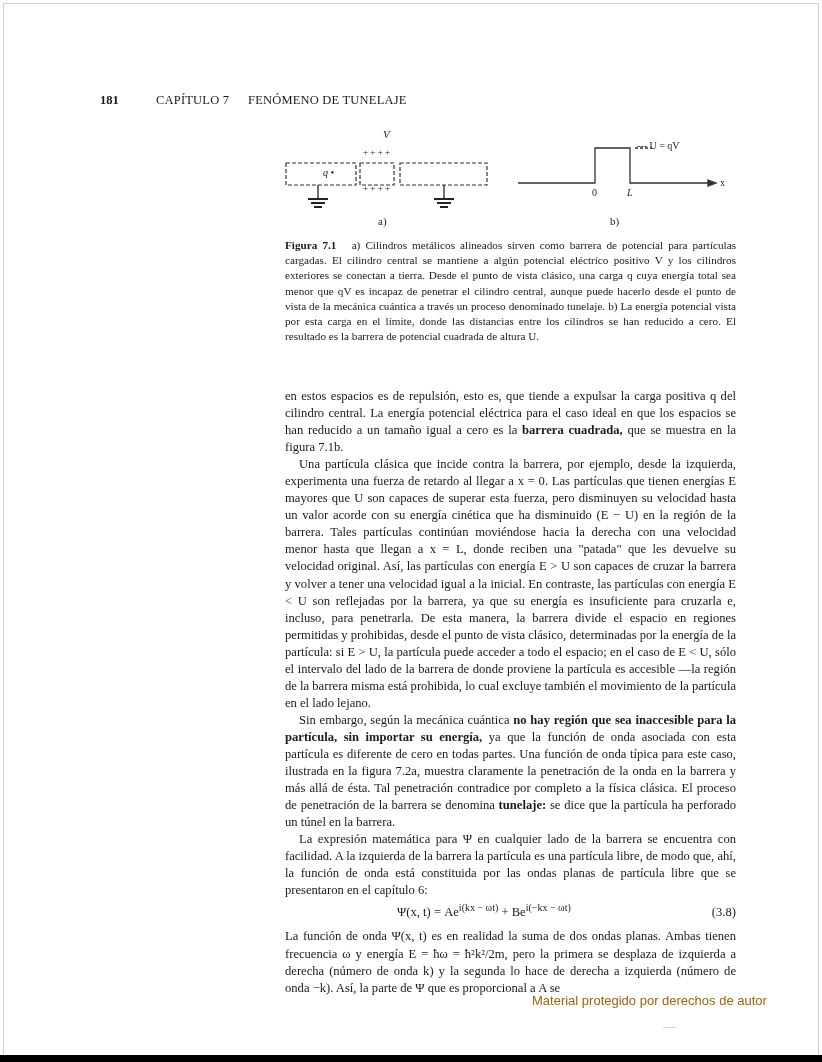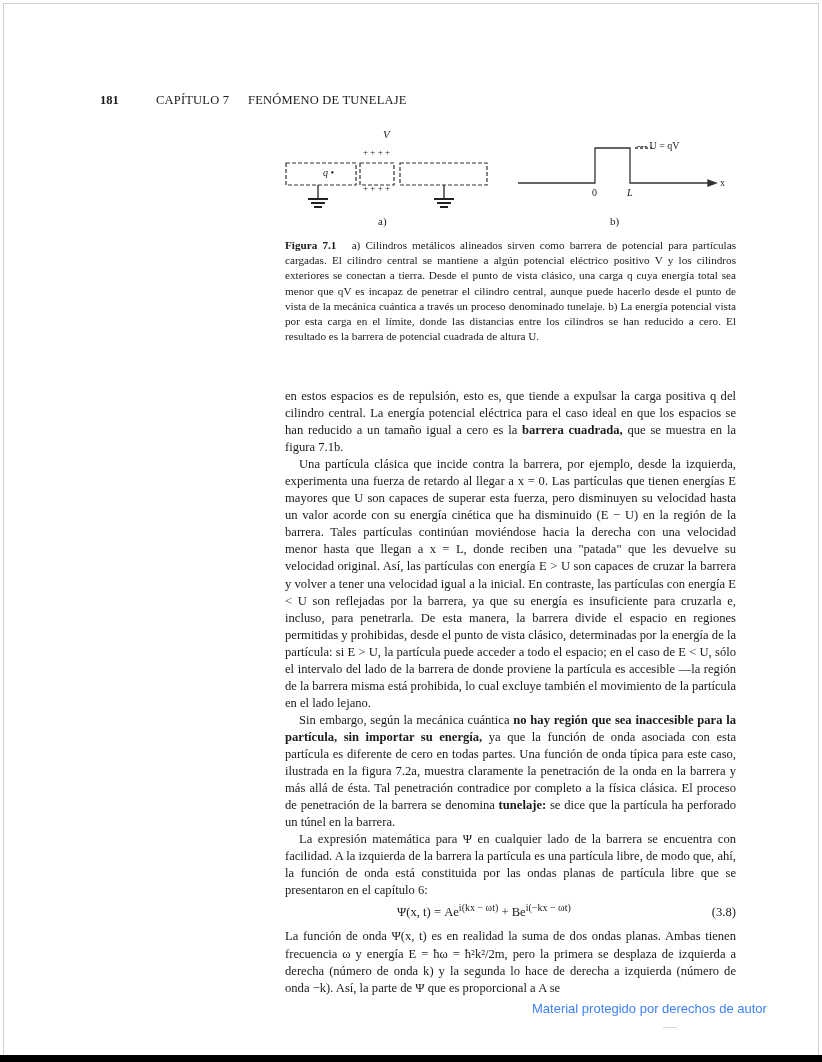--- a/index.html
+++ b/index.html
@@ -32,21 +32,21 @@
   }
   .body-text p { margin: 0; }
   .body-text p.indent { text-indent: 14px; }
   .body-text b { font-weight: bold; }
   .equation { display: flex; justify-content: space-between; align-items: baseline; margin: 5px 0 7px 0; padding-left: 112px; }
   .equation .eqnum { }
   sup { font-size: 10px; line-height: 0; }
 
   .watermark {
     position: absolute; left: 532px; top: 993px; font-family: "Liberation Sans", "DejaVu Sans", sans-serif;
-    font-size: 13px; color: #3b82f6; white-space: nowrap; margin-top: 8px;
+    font-size: 13px; color: #a16207; white-space: nowrap;
   }
   .wm-dash { position: absolute; left: 663px; top: 1027px; width: 14px; height: 1px; background: #d5d5d5; }
 </style>
 </head>
 <body>
 
 <div class="frame-top"></div>
 <div class="frame-left"></div>
 <div class="frame-right"></div>
 

